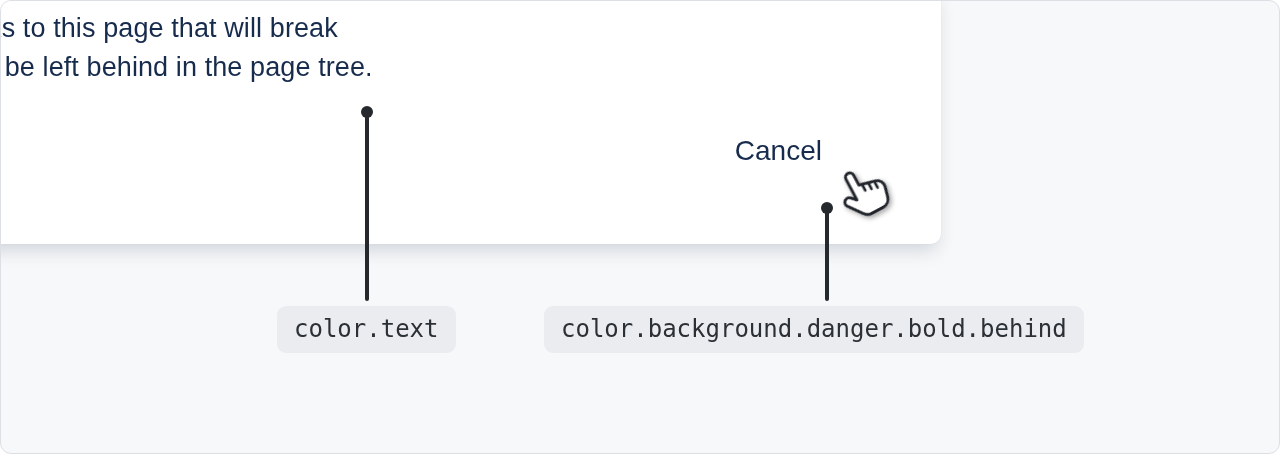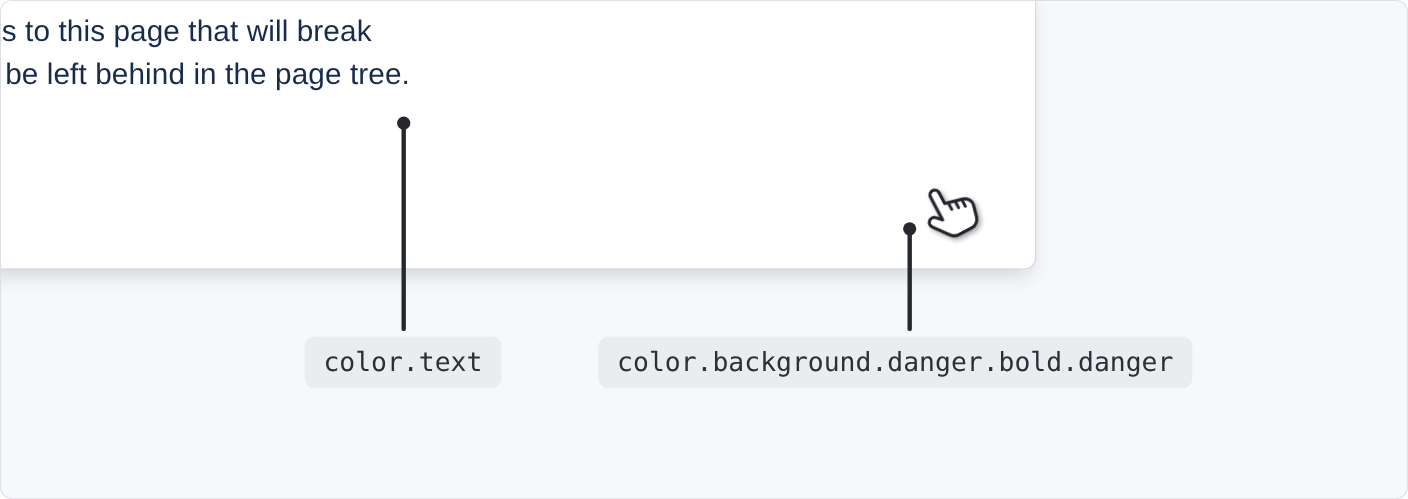--- a/index.html
+++ b/index.html
@@ -106,31 +106,32 @@
 
 <div class="stage">
   <div class="frame">
 
     <div class="modal-card">
       <div class="modal-body">
         <div>e links to this page that will break</div>
         <div>s will be left behind in the page tree.</div>
       </div>
       <div class="actions">
+        <button class="btn-cancel">Cancel</button>
       </div>
     </div>
 
     <div class="callout-line line-1"></div>
     <div class="callout-dot dot-1"></div>
 
     <div class="callout-line line-2"></div>
     <div class="callout-dot dot-2"></div>
 
     <div class="token-pill pill-1">color.text</div>
-    <div class="token-pill pill-2">color.background.danger.bold.danger</div>
+    <div class="token-pill pill-2">color.background.danger.bold.behind</div>
 
     <svg class="cursor" viewBox="0 0 28 28">
       <path d="M11.3 2.4c-1.18 0-2.1.94-2.1 2.1v11.3l-2.1-2.2c-.86-.9-2.28-.96-3.14-.16-.82.77-.92 2.04-.2 2.96l5.14 6.66c.86 1.12 2.18 1.78 3.6 1.78h6.14c2.08 0 3.86-1.42 4.36-3.44l1.2-4.9c.5-2.02-.72-4.06-2.74-4.58l-8.06-2.02V4.5c0-1.16-.94-2.1-2.1-2.1z" fill="#ffffff" stroke="#22262c" stroke-width="1.4" stroke-linejoin="round"></path>
       <path d="M14.9 13.6v-2.7M17.9 14.4v-2.7M20.8 15.2v-2.5" fill="none" stroke="#22262c" stroke-width="1.3" stroke-linecap="round"></path>
     </svg>
 
   </div>
 </div>
 
 </body></html>

